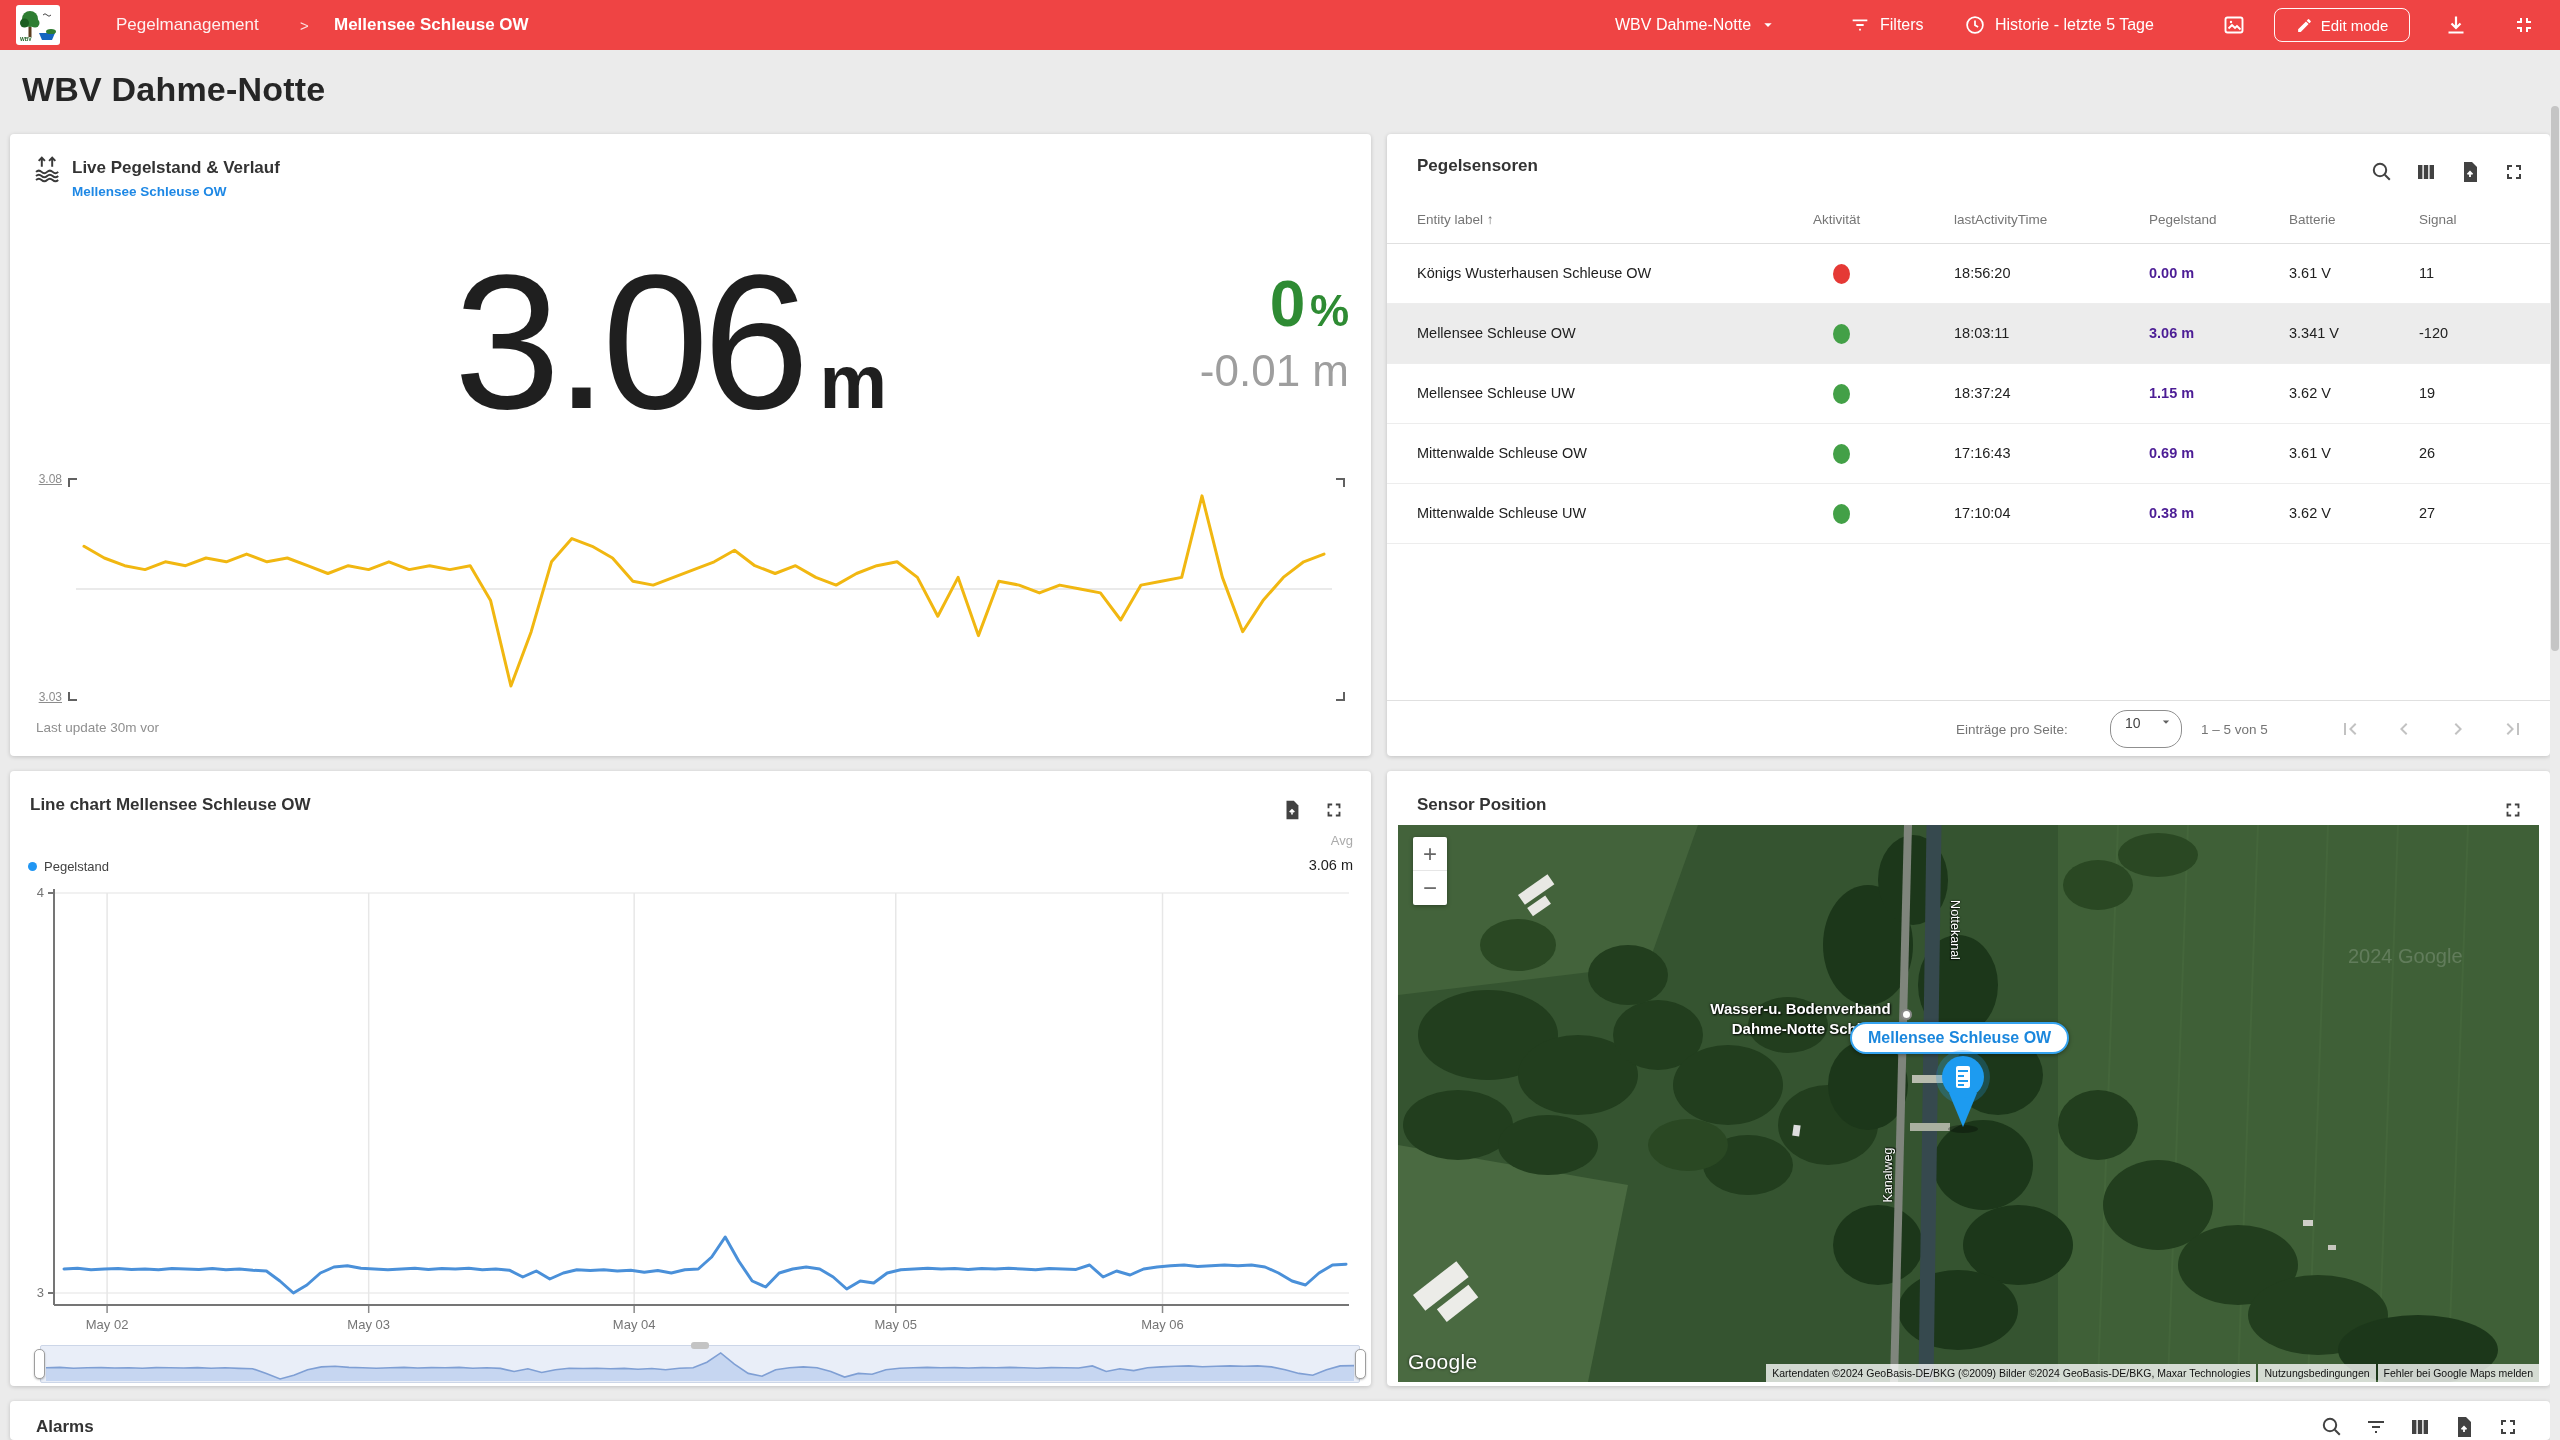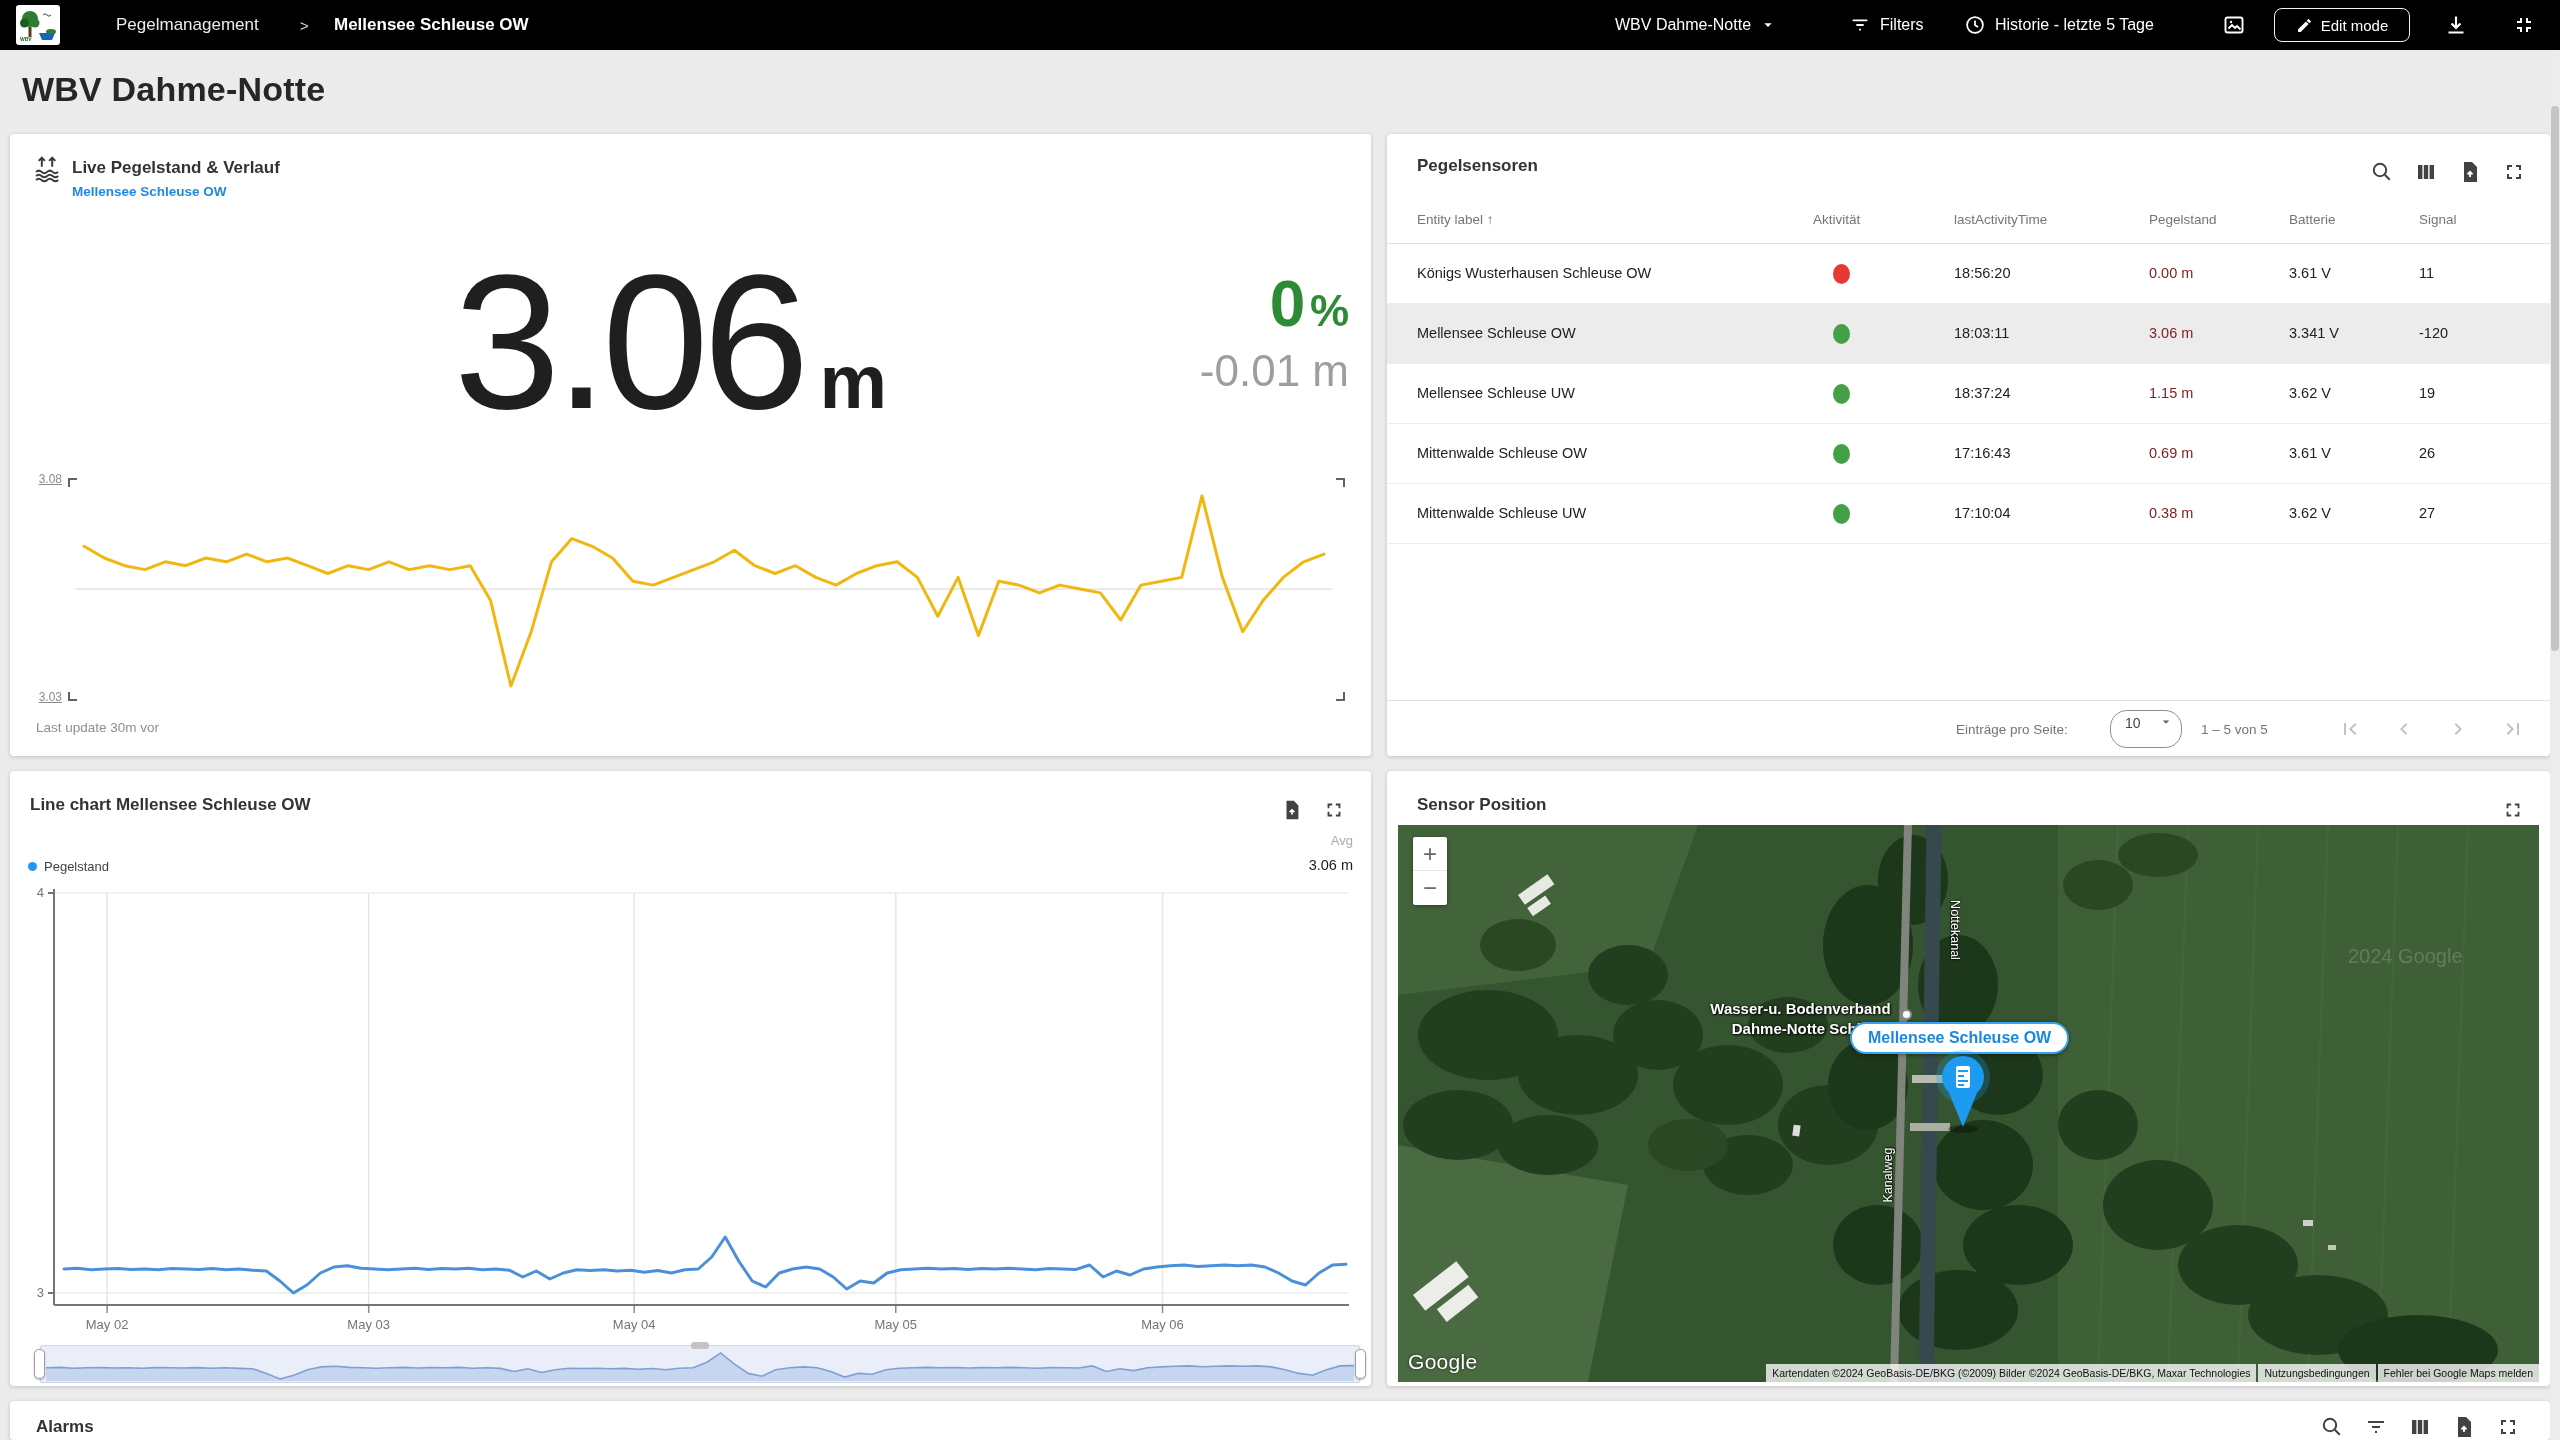--- a/index.html
+++ b/index.html
@@ -66,21 +66,21 @@
   .t-head { position:absolute; left:0; top:64px; width:1163px; height:46px; border-bottom:1px solid #e0e0e0; }
   .t-head .hcell { position:absolute; top:14px; font-size:13.5px; color:#757575; }
   .c-entity { left:30px; } .c-akt { left:426px; } .c-time { left:567px; }
   .c-level { left:762px; } .c-batt { left:902px; } .c-signal { left:1032px; }
   #sensor-rows { position:absolute; left:0; top:110px; width:1163px; }
   .t-row { position:relative; width:1163px; height:60px; border-bottom:1px solid #ededed; cursor:pointer; }
   .t-row.hl { background:#ececec; }
   .t-row .cell { position:absolute; top:21px; font-size:14.5px; color:#212121; }
   .t-row .cell.c-akt { top:20px; left:446px; }
   .dot { display:block; width:17px; height:20px; border-radius:50%; }
-  .t-row .c-level { font-weight:400; color:#7f1d1d; }
+  .t-row .c-level { font-weight:700; color:#4c1d95; }
   #paginator { position:absolute; left:0; top:566px; width:1163px; height:68px; border-top:1px solid #e0e0e0; }
   #pp-label { position:absolute; left:569px; top:21px; font-size:13.5px; color:#757575; }
   #pp-select { position:absolute; left:723px; top:9px; width:72px; height:38px; border:1px solid #8f8f8f;
                border-radius:17px; display:flex; align-items:flex-start; padding:4px 8px 0 14px; gap:10px; cursor:pointer; }
   #pp-select .sel-val { font-size:14px; color:#444; flex:1; }
   #pp-range { position:absolute; left:814px; top:21px; font-size:13.5px; color:#757575; }
   .pg-btn { position:absolute; top:16px; width:24px; height:24px; cursor:default; }
 
   
   #line-title { position:absolute; left:20px; top:24px; }
@@ -134,21 +134,21 @@
 
   
   #scroll-track { position:absolute; right:0; top:50px; width:10px; height:1390px; background:#ececec; }
   #scroll-thumb { position:absolute; right:1px; top:56px; width:8px; height:545px; background:#c5c5c5; border-radius:4px; }
 </style>
 </head>
 <body>
 
 <div id="app">
 
-  <header id="navbar" style="background: #000000;">
+  <header id="navbar" style="background: #ef4444;">
     <div id="logo">
       <svg width="40" height="36" viewBox="0 0 40 36">
         <rect x="0" y="0" width="40" height="36" fill="#fff"></rect>
         <rect x="10.5" y="20" width="3" height="10" fill="#5a3d1e"></rect>
         <circle cx="12" cy="12" r="8" fill="#2e7d32"></circle>
         <circle cx="6.5" cy="16" r="4.5" fill="#1b5e20"></circle>
         <circle cx="17" cy="16" r="4.5" fill="#2e7d32"></circle>
         <path d="M25 8 q2 -2.5 4 0 q2 2.5 4 0" stroke="#444" stroke-width="1" fill="none"></path>
         <path d="M21 26 L37 26 L34 33 L24 33 Z" fill="#1565c0"></path>
         <ellipse cx="33" cy="24.5" rx="5" ry="2.6" fill="#2e7d32"></ellipse>

